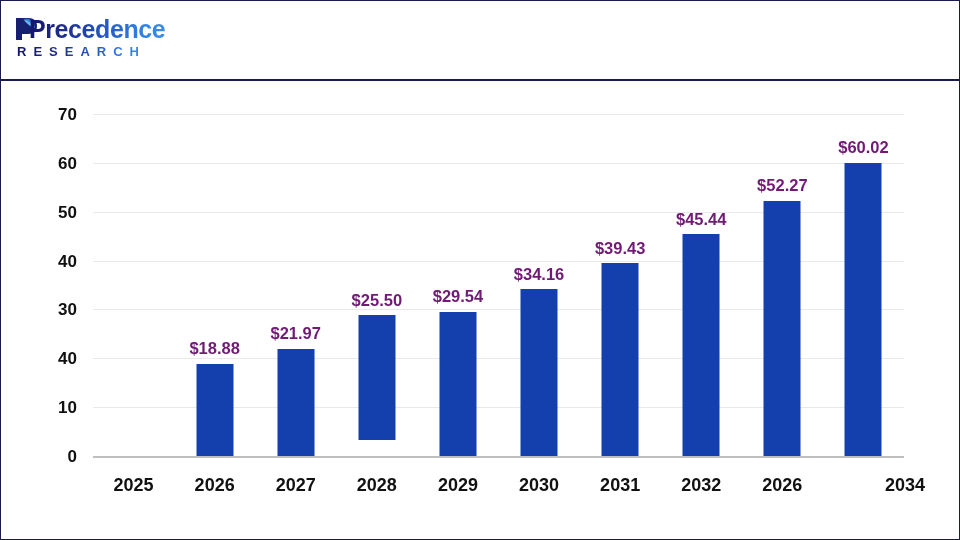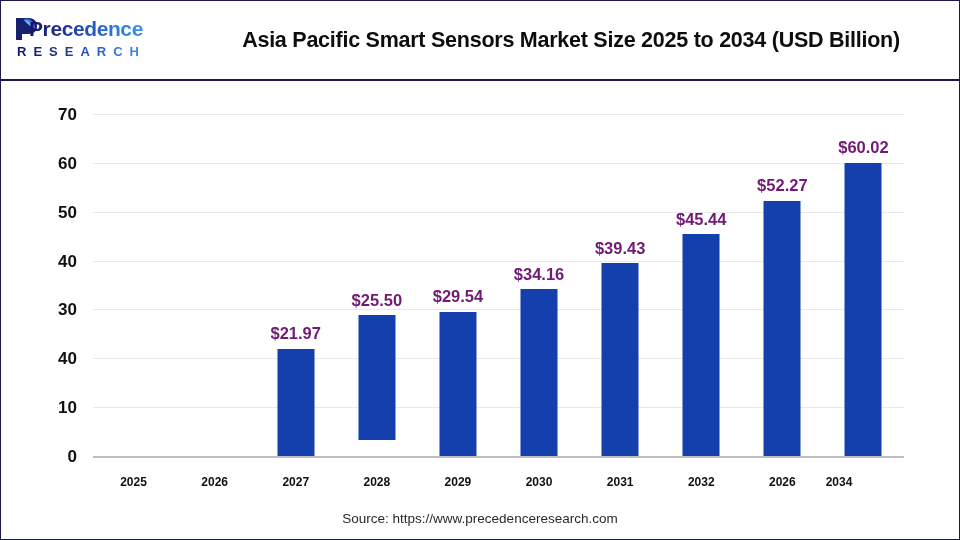--- a/index.html
+++ b/index.html
@@ -42,21 +42,21 @@
     position: absolute;
     left: 0px;
     top: 3px;
     width: 26px;
     height: 26px;
   }
   #logo-word {
     position: absolute;
     left: 16px;
     top: 0px;
-    font-size: 21px;
+    font-size: 25px;
     font-weight: 700;
     letter-spacing: -0.4px;
     line-height: 32px;
     background: linear-gradient(90deg, #13146b 0%, #1f2a86 22%, #2351bd 52%, #2f7ee0 80%, #3b8ce8 100%);
     -webkit-background-clip: text;
     background-clip: text;
     color: transparent;
     -webkit-text-fill-color: transparent;
     white-space: nowrap;
   }
@@ -163,21 +163,21 @@
     font-size: 16.5px;
     font-weight: 700;
     color: #701a75;
     line-height: 1;
   }
   .xtick {
     position: absolute;
     left: 50%;
     transform: translateX(-50%);
     white-space: nowrap;
-    font-size: 12px;
+    font-size: 18px;
     font-weight: 700;
     color: #111111;
     line-height: 1;
   }
 
   
   #source {
     position: absolute;
     left: 0;
     top: 510px;
@@ -198,21 +198,20 @@
     <div id="logo">
       <svg id="logo-mark" viewBox="0 0 26 26" xmlns="http://www.w3.org/2000/svg">
         <path d="M3 2 L15 2 C21 2 24 5 24 10 C24 15 21 18 15 18 L9 18 L9 24 L3 24 Z" fill="#17206e"></path>
         <path d="M9 2 C17 2 22 6 22 12 C19 12 14 9 12 2 Z" fill="#2f7ee0"></path>
         <path d="M10.5 3.2 C16 5 19.5 8 21 11.5 C17.5 10 13 7.5 10.5 3.2 Z" fill="#6fb4ef"></path>
       </svg>
       <div id="logo-word">Precedence</div>
       <div id="logo-sub">RESEARCH</div>
     </div>
 
-    <div id="chart-title">Asia Pacific Smart Sensors Market Size 2025 to 2034 (USD Billion)</div>
   </div>
 
   <div id="plot-wrap">
     <div id="gridlines">
         <div class="gridline zero" style="top: 375px;"></div>
         <div class="gridline" style="top: 326.143px;"></div>
         <div class="gridline" style="top: 277.286px;"></div>
         <div class="gridline" style="top: 228.429px;"></div>
         <div class="gridline" style="top: 179.571px;"></div>
         <div class="gridline" style="top: 130.714px;"></div>
@@ -224,20 +223,24 @@
         <div class="ytick" style="top: 326.143px;">10</div>
         <div class="ytick" style="top: 277.286px;">40</div>
         <div class="ytick" style="top: 228.429px;">30</div>
         <div class="ytick" style="top: 179.571px;">40</div>
         <div class="ytick" style="top: 130.714px;">50</div>
         <div class="ytick" style="top: 81.8571px;">60</div>
         <div class="ytick" style="top: 33px;">70</div>
       </div>
     <div id="bars">
         <div class="xtick" style="left: 40.55px; top: 395px;">2025</div>
+        <div class="bar-slot" style="left: 81.1px; width: 81.1px; bottom: 83px; height: 92.2423px;">
+          <div class="bar" title="2026 $18.88" style="height: 92.2423px; background: rgb(19, 64, 172);"></div>
+          <div class="bar-label" style="bottom: 99.2423px;">$18.88</div>
+        </div>
         <div class="xtick" style="left: 121.65px; top: 395px;">2026</div>
         <div class="bar-slot" style="left: 162.2px; width: 81.1px; bottom: 83px; height: 107.339px;">
           <div class="bar" title="2027 $21.97" style="height: 107.339px; background: rgb(19, 64, 172);"></div>
           <div class="bar-label" style="bottom: 114.339px;">$21.97</div>
         </div>
         <div class="xtick" style="left: 202.75px; top: 395px;">2027</div>
         <div class="bar-slot" style="left: 243.3px; width: 81.1px; bottom: 99px; height: 124.586px;">
           <div class="bar" title="2028 $25.50" style="height: 124.586px; background: rgb(19, 64, 172);"></div>
           <div class="bar-label" style="bottom: 131.586px;">$25.50</div>
         </div>
@@ -264,19 +267,18 @@
         <div class="xtick" style="left: 608.25px; top: 395px;">2032</div>
         <div class="bar-slot" style="left: 648.8px; width: 81.1px; bottom: 83px; height: 255.376px;">
           <div class="bar" title="2033 $52.27" style="height: 255.376px; background: rgb(19, 64, 172);"></div>
           <div class="bar-label" style="bottom: 262.376px; margin-top: 28px;">$52.27</div>
         </div>
         <div class="xtick" style="left: 689.35px; top: 395px;">2026</div>
         <div class="bar-slot" style="left: 729.9px; width: 81.1px; bottom: 83px; height: 293.241px;">
           <div class="bar" title="2034 $60.02" style="height: 293.241px; background: rgb(19, 64, 172);"></div>
           <div class="bar-label" style="bottom: 300.241px;">$60.02</div>
         </div>
-        <div class="xtick" style="left: 746px; top: 395px; text-align: center;">2034</div>
+        <div class="xtick" style="left: 812px; top: 395px; text-align: center;">2034</div>
       </div>
   </div>
 
-  <div id="source">Source: https://www.precedenceresearch.com</div>
 
 </div>
 
 </body></html>

